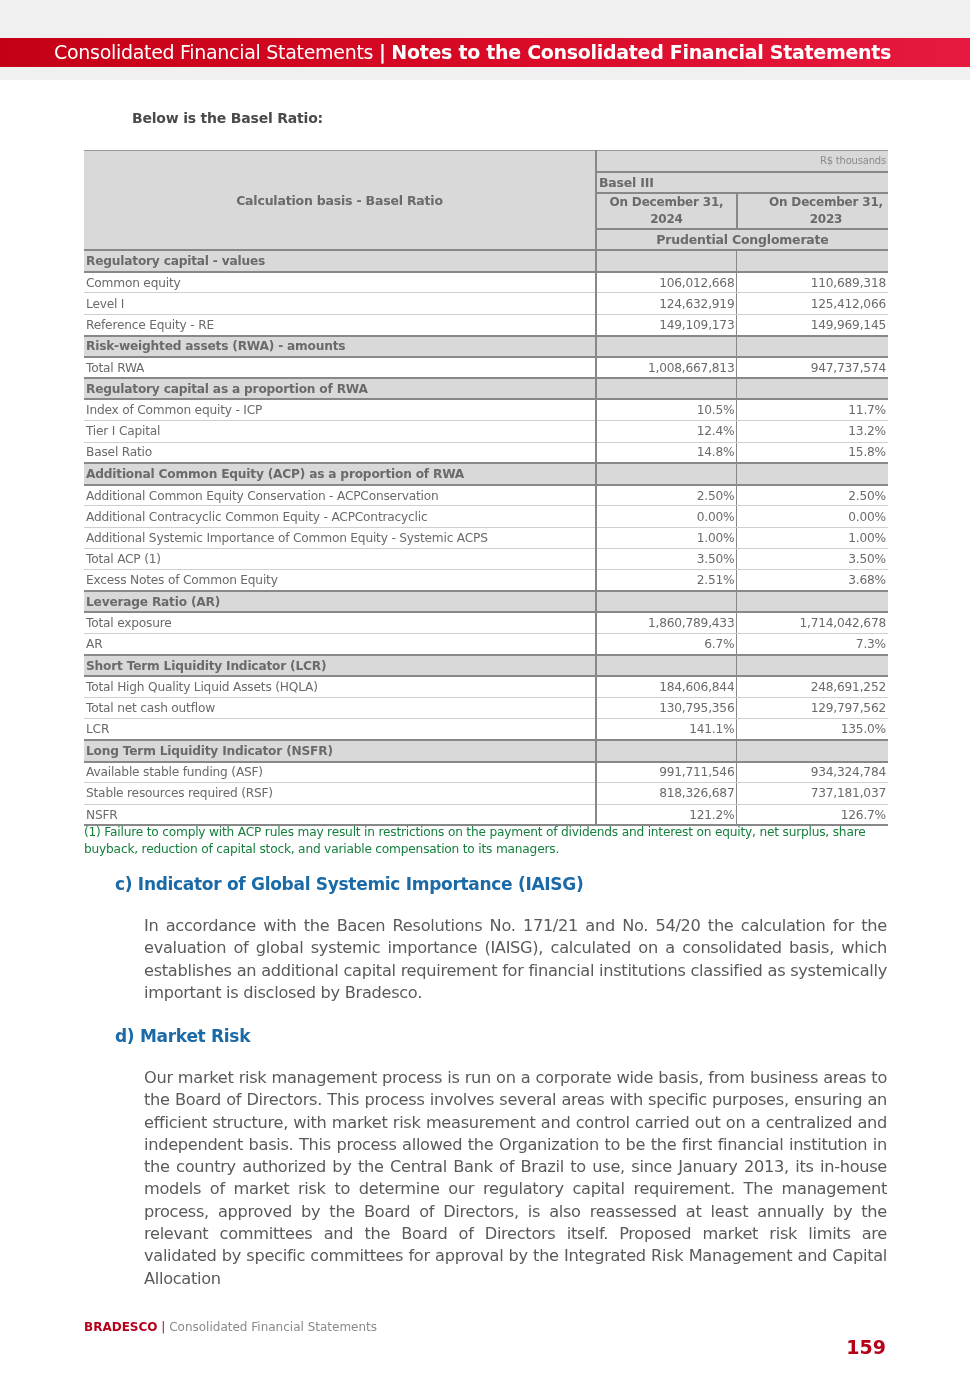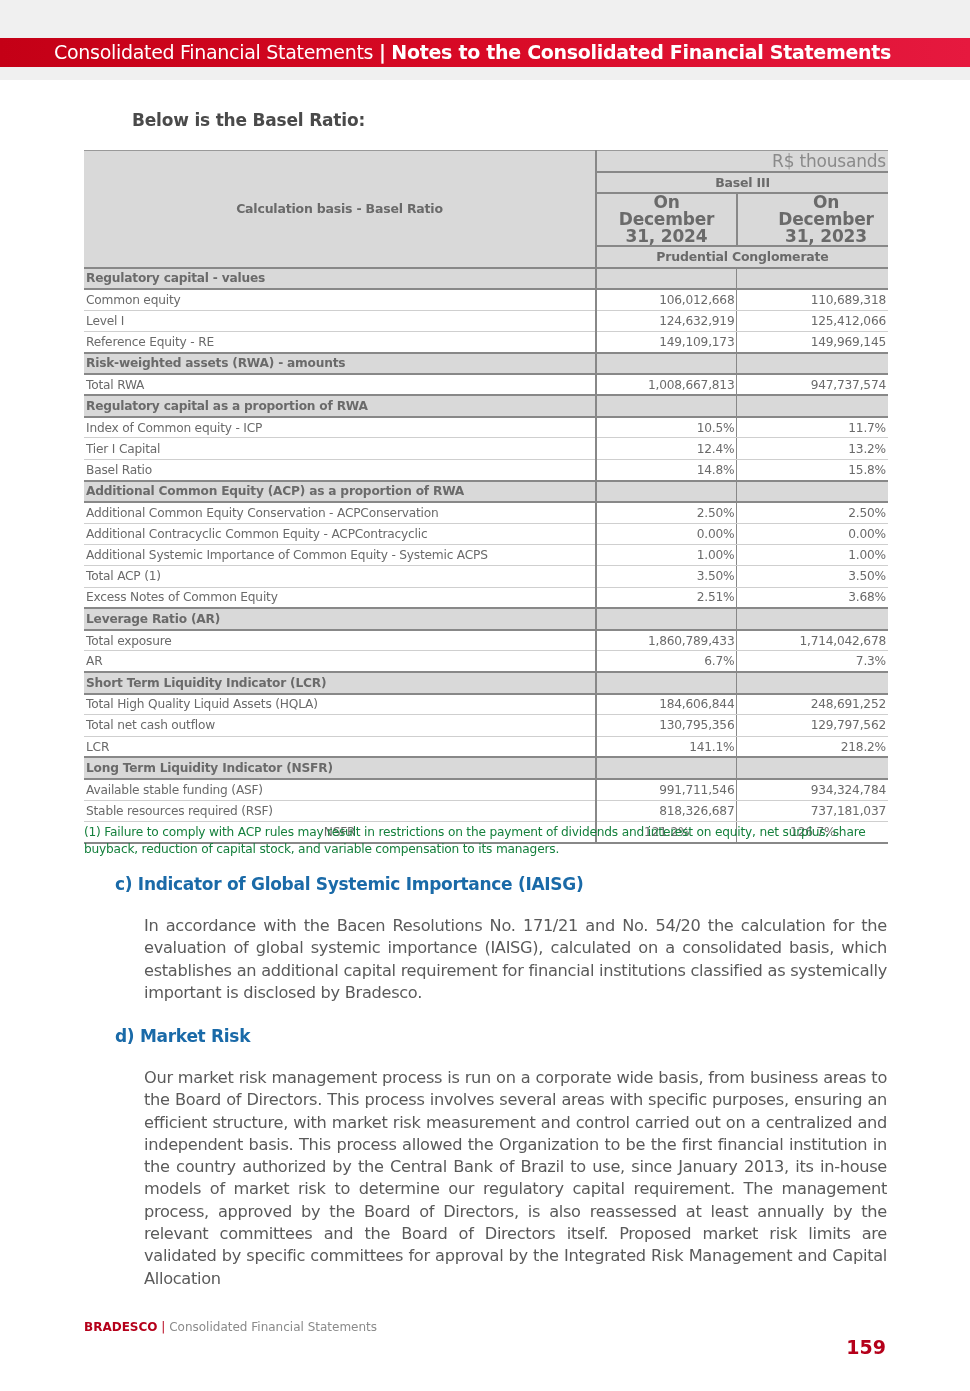--- a/index.html
+++ b/index.html
@@ -10,44 +10,44 @@
   .header-bar {
     position: absolute; left: 0; top: 38px; width: 970px; height: 29px;
     background: linear-gradient(90deg, #c40016 0%, #d80a26 50%, #e6193f 100%);
     color: #fff; font-size: 19px; line-height: 29px; padding-left: 54px; white-space: nowrap;
     letter-spacing: -0.3px;
   }
   .header-bar .sep { font-weight: bold; }
   .header-bar .strong { font-weight: bold; }
   .under-gray { position: absolute; left: 0; top: 67px; width: 970px; height: 13px; background: #f0f0f0; }
 
-  .intro { position: absolute; left: 132px; top: 110px; font-size: 17px; font-weight: bold; color: #4a4a4a; letter-spacing: -0.2px; }
+  .intro { position: absolute; left: 132px; top: 110px; font-size: 14px; font-weight: bold; color: #4a4a4a; letter-spacing: -0.2px; }
 
   table.basel {
     position: absolute; left: 84px; top: 150px; width: 804px;
     border-collapse: collapse; font-size: 12.2px; color: #6a6a6a; letter-spacing: -0.2px;
   }
   table.basel td, table.basel th { height: 21.3px; padding: 0 2px; white-space: nowrap; }
   .hdr { background: #d9d9d9; }
   th.calc { font-weight: bold; color: #6a6a6a; text-align: center; border-top: 1px solid #999; border-right: 2px solid #888; font-size: 12.5px; }
-  th.unit { font-weight: normal; text-align: right; border-top: 1px solid #999; color: #8a8a8a; font-size: 17px; }
-  th.bl { font-weight: bold; text-align: center; border-top: 2px solid #888; font-size: 12.5px; }
-  th.date { font-weight: bold; text-align: center; border-top: 2px solid #888; line-height: 17px; height: 34px; font-size: 17px; }
+  th.unit { font-weight: normal; text-align: right; border-top: 1px solid #999; color: #8a8a8a; font-size: 10px; }
+  th.bl { font-weight: bold; text-align: left; border-top: 2px solid #888; font-size: 12.5px; }
+  th.date { font-weight: bold; text-align: center; border-top: 2px solid #888; line-height: 17px; height: 34px; font-size: 12px; }
   th.date.left { border-right: 2px solid #888; }
   th.pc { font-weight: bold; text-align: center; border-top: 2px solid #888; font-size: 12.5px; }
 
   tr.section td { background: #d9d9d9; font-weight: bold; color: #6a6a6a; border-top: 2px solid #888; border-bottom: 2px solid #888; }
   tr.section td.c1 { border-left: 2px solid #888; }
   tr.section td.c1 + td { border-left: 1.5px solid #888; }
   tr.row td { border-bottom: 1px solid #cfcfcf; background: #fff; }
   tr.row td.lbl { text-align: left; }
   tr.row td.val { text-align: right; }
   td.c1 { border-left: 2px solid #888; }
   tr.row td.c1 { border-left: 2px solid #888; border-right: 1.5px solid #888; }
-  tr.row.last td { border-bottom: 2px solid #888; text-align: center; }
+  tr.row.last td { border-bottom: 2px solid #888; }
   td.lbl { width: 519px; }
 
   .footnote { position: absolute; left: 84px; top: 824px; width: 800px; font-size: 12.2px; line-height: 17px; color: #15803d; letter-spacing: -0.2px; }
 
   .h2 { position: absolute; left: 115px; font-size: 17px; font-weight: bold; color: #1a6aa8; letter-spacing: -0.3px; }
   .para { position: absolute; left: 144px; width: 743px; font-size: 16.2px; line-height: 22.3px; color: #5a5a5a; text-align: justify; letter-spacing: -0.3px; }
 
   .footer-brand { position: absolute; left: 84px; top: 1320px; font-size: 12px; white-space: nowrap; }
   .footer-brand .brand { color: #b5001a; font-weight: bold; }
   .footer-brand .sep { color: #b5001a; }
@@ -196,21 +196,21 @@
         <td class="val">248,691,252</td>
       </tr>
       <tr class="row">
         <td class="lbl">Total net cash outflow</td>
         <td class="val c1">130,795,356</td>
         <td class="val">129,797,562</td>
       </tr>
       <tr class="row">
         <td class="lbl">LCR</td>
         <td class="val c1">141.1%</td>
-        <td class="val">218.2%</td>
+        <td class="val">135.0%</td>
       </tr>
       <tr class="section">
         <td class="lbl">Long Term Liquidity Indicator (NSFR)</td>
         <td class="c1"></td>
         <td style="border-left: 1.5px solid rgb(136, 136, 136);"></td>
       </tr>
       <tr class="row">
         <td class="lbl">Available stable funding (ASF)</td>
         <td class="val c1">991,711,546</td>
         <td class="val">934,324,784</td>

